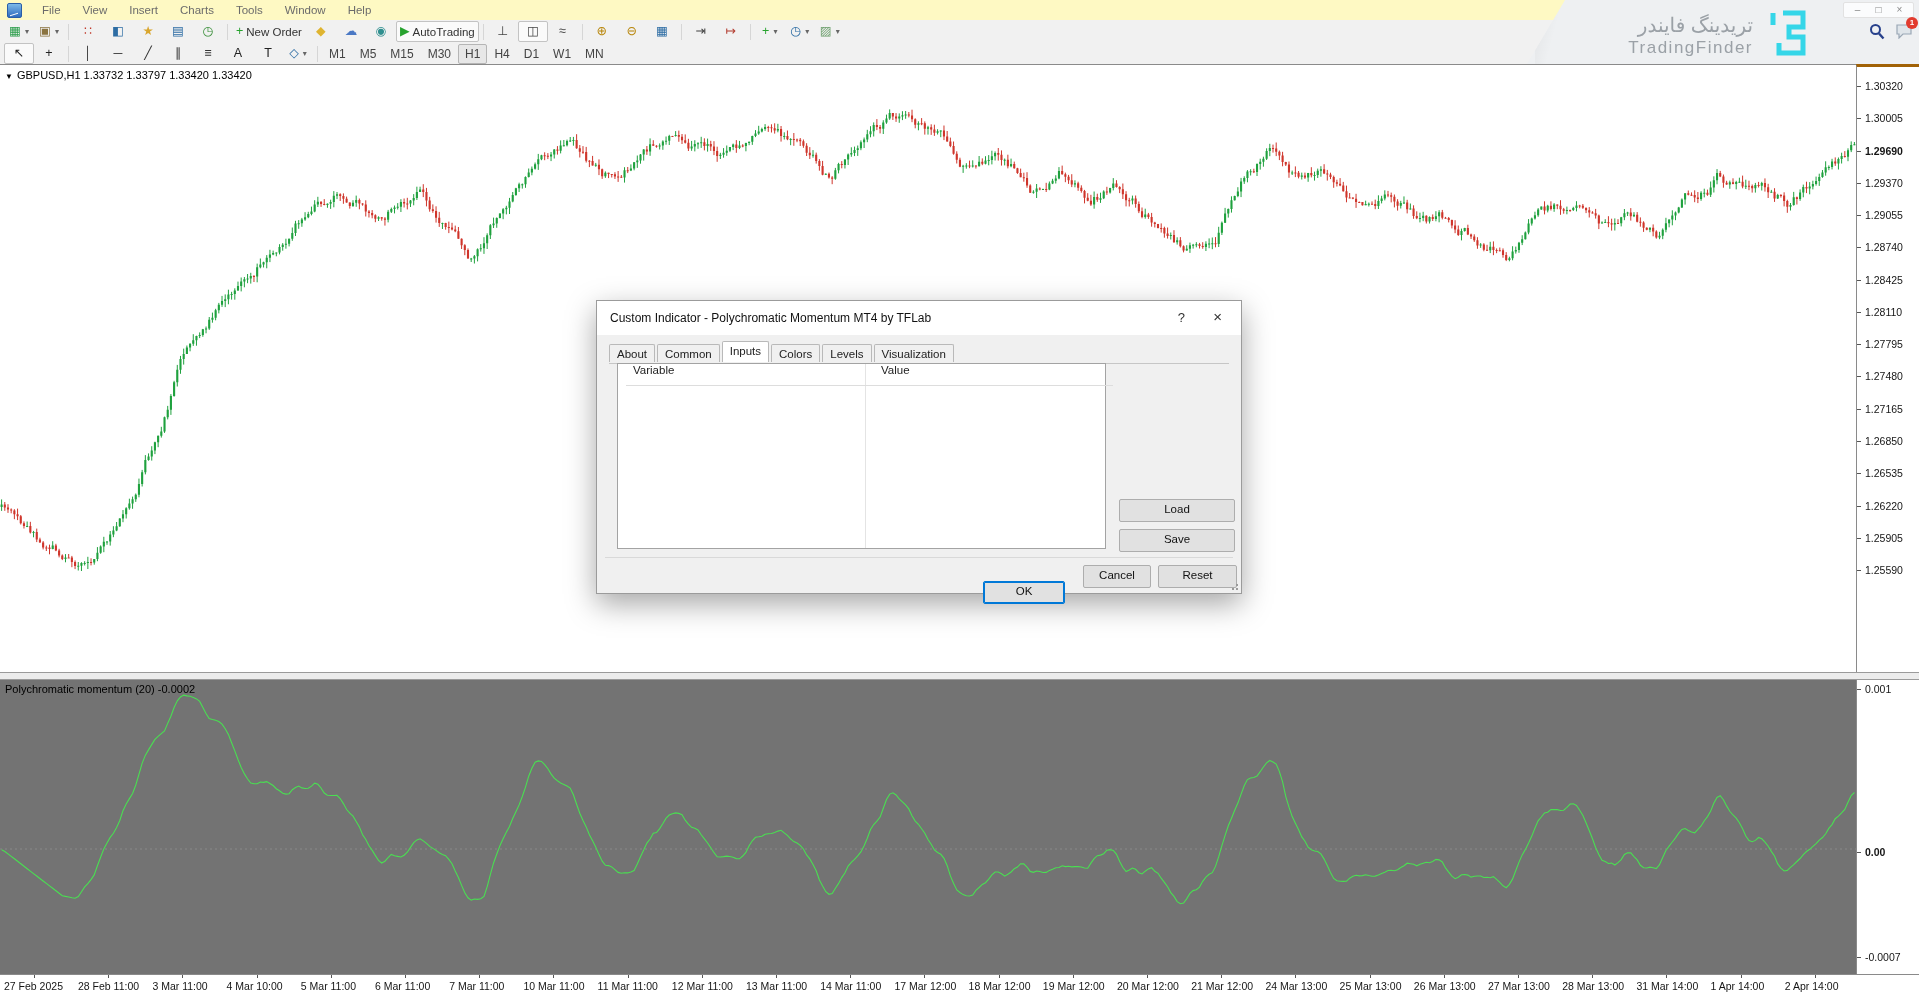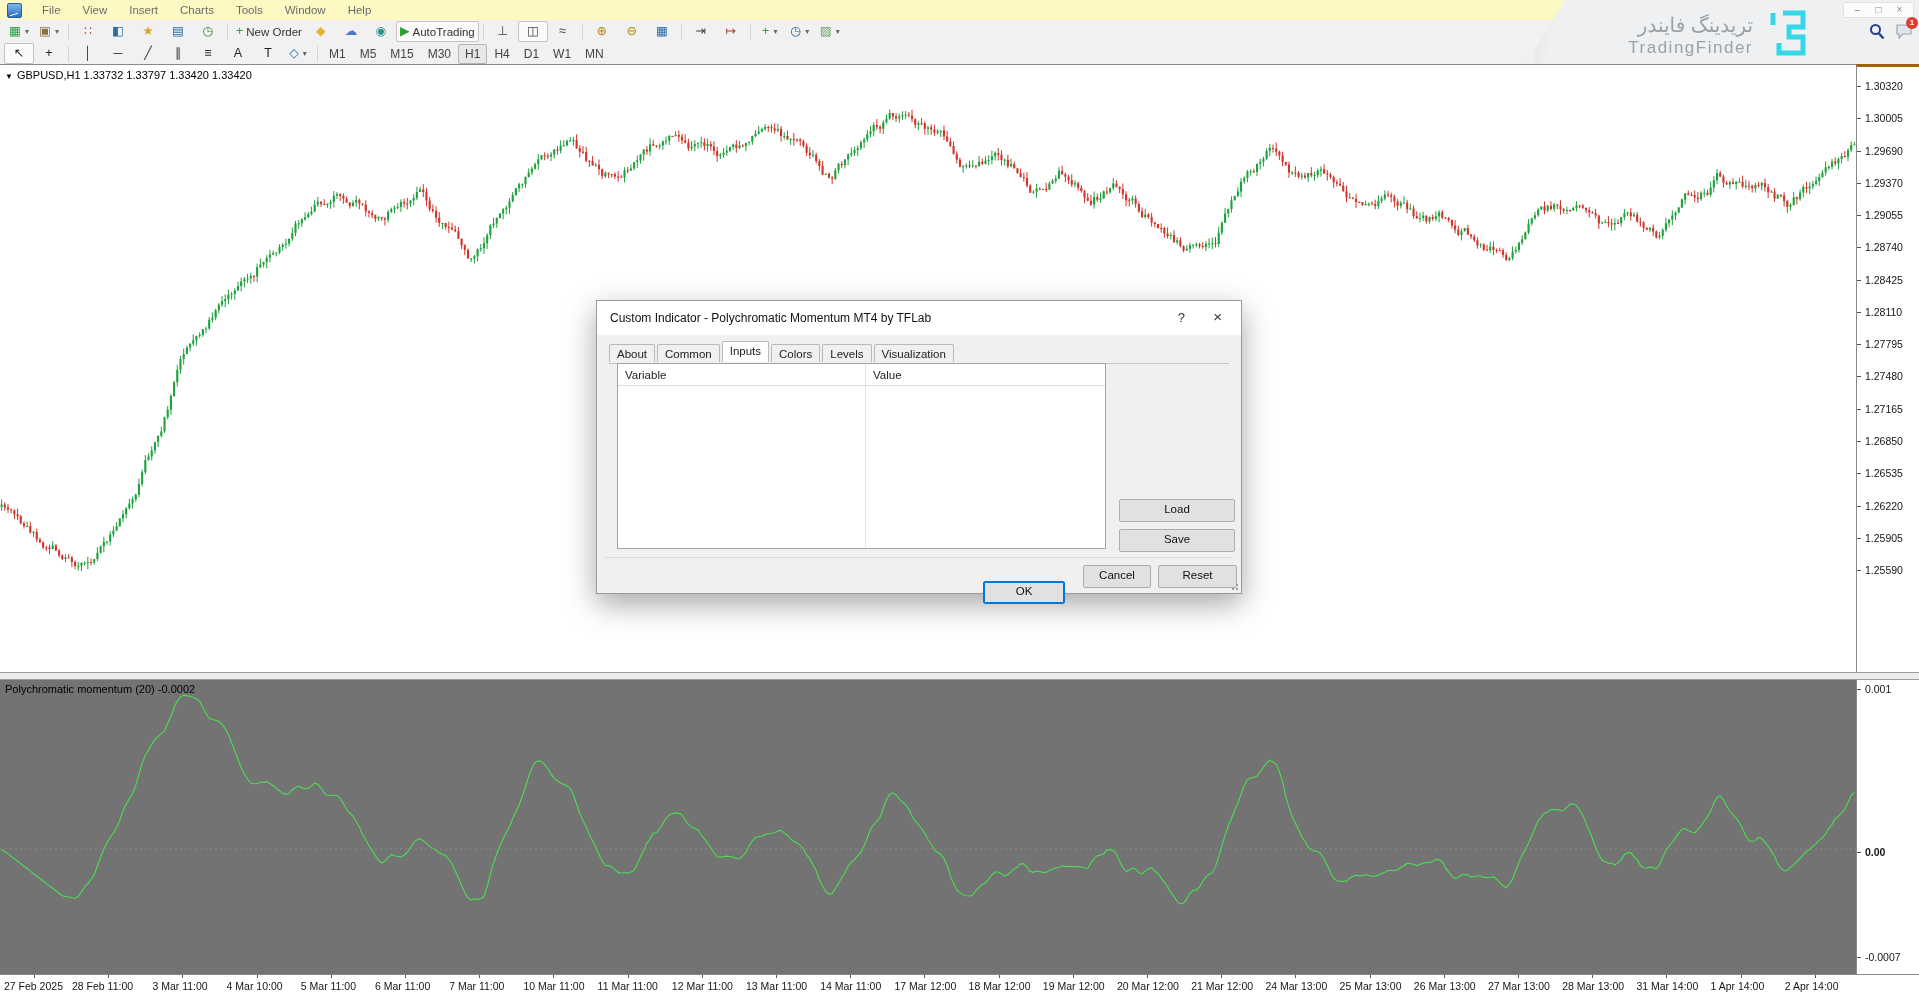--- a/index.html
+++ b/index.html
@@ -71,21 +71,21 @@
   .dlg-title{position:absolute;left:0;top:0;width:100%;height:34px;background:#fff;}
   .dlg-title .txt{position:absolute;left:13px;top:10px;font-size:12px;color:#111;}
   .dlg-help{position:absolute;right:56px;top:9px;font-size:13px;color:#333;cursor:default;}
   .dlg-close{position:absolute;right:19px;top:7px;font-size:15px;color:#333;cursor:default;}
   .tabstrip{position:absolute;left:12px;top:42px;right:12px;height:20px;border-bottom:1px solid #c6c6c6;}
   .tab{display:inline-block;padding:3px 7px 2px;font-size:11.5px;color:#222;border:1px solid #b9b9b9;
        border-bottom:none;background:#f0f0f0;margin-right:2px;position:relative;top:1px;border-radius:2px 2px 0 0;}
   .tab.active{background:#fff;top:-2px;padding-bottom:5px;z-index:1;}
   .ptable{position:absolute;left:20px;top:62px;width:487px;height:184px;background:#fff;border:1px solid #a3a3a3;}
   .col-div{position:absolute;left:247px;top:0;bottom:0;width:1px;background:#e4e4e4;}
-  .prow{position:absolute;left:0;width:100%;height:20px;border-bottom:1px solid #eaeaea;display:flex;align-items:center;}
+  .prow{position:absolute;left:8px;width:100%;height:20px;border-bottom:1px solid #eaeaea;display:flex;align-items:flex-start;}
   .prow.header{height:21px;border-bottom:1px solid #ddd;}
   .prow.header .c1,.prow.header .c2{color:#222;}
   .prow.hl{background:#ececec;}
   .c1{flex:0 0 247px;display:flex;align-items:center;padding-left:7px;box-sizing:border-box;gap:6px;}
   .c2{padding-left:8px;color:#111;}
   .num-ico{display:inline-block;width:15px;height:12px;border-radius:2px;border:1px solid #2f6bbf;
            background:linear-gradient(#9cc7ee,#3a7bd5);color:#fff;font-size:7px;line-height:12px;
            text-align:center;font-style:italic;font-weight:bold;}
   .btn{position:absolute;height:21px;background:#e1e1e1;border:1px solid #adadad;border-radius:2px;
        font-size:11.5px;color:#111;text-align:center;line-height:19px;cursor:default;}
@@ -263,21 +263,21 @@
     <svg id="mom-svg" width="1856" height="296">
         <line x1="0" x2="1856" y1="171" y2="171" stroke="#8a8a8a" stroke-width="1" stroke-dasharray="2 3"></line>
         <polyline points="1.6,171.8 4.8,173.5 8.0,175.9 11.2,178.4 14.4,180.8 17.6,183.3 20.8,185.7 24.0,188.2 27.2,190.7 30.3,193.1 33.5,195.6 36.7,198.0 39.9,200.5 43.1,203.0 46.3,205.4 49.5,207.9 52.7,210.3 55.9,212.8 59.1,215.2 62.3,217.7 65.5,218.4 68.7,219.0 71.9,219.8 75.1,220.2 78.3,218.5 81.5,213.7 84.7,208.9 87.8,205.7 91.0,201.6 94.2,196.9 97.4,187.8 100.6,179.3 103.8,171.1 107.0,164.9 110.2,159.4 113.4,155.3 116.6,149.5 119.8,142.5 123.0,132.7 126.2,125.9 129.4,120.6 132.6,115.5 135.8,107.0 139.0,96.1 142.2,85.1 145.3,77.4 148.5,71.9 151.7,66.6 154.9,61.4 158.1,58.4 161.3,55.6 164.5,52.9 167.7,45.4 170.9,38.3 174.1,29.5 177.3,22.8 180.5,18.9 183.7,17.1 186.9,17.9 190.1,18.3 193.3,19.4 196.5,20.9 199.7,23.4 202.9,29.5 206.0,35.5 209.2,40.5 212.4,41.5 215.6,42.3 218.8,43.6 222.0,46.1 225.2,50.7 228.4,56.4 231.6,64.7 234.8,72.9 238.0,81.5 241.2,89.4 244.4,95.9 247.6,101.0 250.8,105.0 254.0,105.7 257.2,105.8 260.4,104.0 263.5,104.4 266.7,103.6 269.9,105.5 273.1,107.5 276.3,110.7 279.5,112.8 282.7,115.2 285.9,116.1 289.1,115.7 292.3,111.7 295.5,109.5 298.7,108.0 301.9,109.9 305.1,110.5 308.3,110.3 311.5,108.1 314.7,105.2 317.9,106.3 321.0,110.0 324.2,115.0 327.4,117.3 330.6,117.5 333.8,117.5 337.0,117.3 340.2,120.5 343.4,125.6 346.6,131.5 349.8,135.2 353.0,138.1 356.2,143.5 359.4,148.9 362.6,156.7 365.8,161.5 369.0,167.7 372.2,172.4 375.4,177.6 378.5,182.4 381.7,185.0 384.9,183.2 388.1,179.6 391.3,176.4 394.5,177.7 397.7,178.4 400.9,179.0 404.1,177.2 407.3,174.2 410.5,169.4 413.7,164.6 416.9,161.9 420.1,160.8 423.3,162.9 426.5,165.4 429.7,168.4 432.9,170.4 436.0,172.4 439.2,174.8 442.4,176.6 445.6,177.7 448.8,181.4 452.0,185.7 455.2,193.0 458.4,199.5 461.6,207.4 464.8,214.8 468.0,219.8 471.2,222.1 474.4,221.0 477.6,221.4 480.8,220.8 484.0,218.4 487.2,208.6 490.4,196.4 493.5,185.2 496.7,176.3 499.9,167.7 503.1,160.8 506.3,154.3 509.5,148.5 512.7,140.5 515.9,133.8 519.1,126.9 522.3,118.5 525.5,109.1 528.7,98.2 531.9,90.3 535.1,84.2 538.3,82.9 541.5,83.4 544.7,86.6 547.9,90.7 551.0,95.9 554.2,100.2 557.4,102.7 560.6,105.0 563.8,106.4 567.0,108.1 570.2,110.1 573.4,116.8 576.6,126.2 579.8,135.3 583.0,142.5 586.2,148.9 589.4,156.7 592.6,162.7 595.8,169.2 599.0,176.6 602.2,183.2 605.4,187.3 608.6,187.6 611.7,188.9 614.9,191.7 618.1,194.4 621.3,195.3 624.5,194.7 627.7,194.9 630.9,193.9 634.1,192.6 637.3,186.0 640.5,178.7 643.7,172.1 646.9,165.1 650.1,161.0 653.3,155.3 656.5,154.5 659.7,150.6 662.9,145.5 666.1,140.1 669.2,137.0 672.4,135.8 675.6,134.9 678.8,135.4 682.0,136.7 685.2,142.2 688.4,146.2 691.6,149.3 694.8,150.2 698.0,151.9 701.2,156.8 704.4,160.9 707.6,165.0 710.8,169.8 714.0,174.7 717.2,178.8 720.4,179.0 723.6,178.6 726.7,178.1 729.9,178.5 733.1,179.3 736.3,180.6 739.5,180.8 742.7,178.0 745.9,174.4 749.1,167.7 752.3,162.8 755.5,159.3 758.7,158.8 761.9,158.2 765.1,156.2 768.3,155.7 771.5,155.5 774.7,154.5 777.9,153.1 781.1,152.3 784.2,154.9 787.4,157.4 790.6,160.9 793.8,163.6 797.0,165.1 800.2,167.4 803.4,171.0 806.6,176.9 809.8,180.9 813.0,186.5 816.2,192.7 819.4,202.0 822.6,208.1 825.8,213.7 829.0,216.3 832.2,215.5 835.4,210.2 838.6,205.4 841.7,199.6 844.9,195.0 848.1,188.1 851.3,184.3 854.5,181.3 857.7,177.9 860.9,173.9 864.1,167.7 867.3,160.3 870.5,151.5 873.7,146.5 876.9,143.2 880.1,139.1 883.3,130.3 886.5,121.5 889.7,116.1 892.9,114.8 896.1,117.0 899.2,120.8 902.4,123.8 905.6,126.8 908.8,130.9 912.0,137.8 915.2,143.1 918.4,146.3 921.6,150.8 924.8,155.3 928.0,161.5 931.2,166.2 934.4,171.9 937.6,174.5 940.8,176.3 944.0,180.3 947.2,187.7 950.4,197.9 953.6,205.4 956.8,211.9 959.9,214.5 963.1,216.6 966.3,217.7 969.5,218.0 972.7,217.0 975.9,212.4 979.1,209.5 982.3,206.4 985.5,204.7 988.7,201.1 991.9,196.9 995.1,194.0 998.3,194.0 1001.5,195.7 1004.7,198.1 1007.9,196.2 1011.1,194.0 1014.3,190.7 1017.4,189.1 1020.6,185.7 1023.8,185.9 1027.0,189.0 1030.2,193.4 1033.4,194.3 1036.6,193.0 1039.8,193.5 1043.0,194.5 1046.2,194.4 1049.4,192.4 1052.6,191.3 1055.8,189.8 1059.0,189.5 1062.2,187.8 1065.4,188.6 1068.6,188.2 1071.8,188.9 1074.9,188.6 1078.1,188.6 1081.3,189.0 1084.5,190.0 1087.7,190.2 1090.9,185.1 1094.1,180.6 1097.3,177.7 1100.5,177.1 1103.7,175.7 1106.9,172.2 1110.1,171.6 1113.3,172.5 1116.5,176.3 1119.7,183.4 1122.9,189.5 1126.1,193.5 1129.3,192.0 1132.4,190.0 1135.6,191.3 1138.8,194.7 1142.0,195.9 1145.2,193.2 1148.4,190.9 1151.6,189.7 1154.8,193.3 1158.0,195.3 1161.2,200.2 1164.4,204.4 1167.6,208.8 1170.8,214.6 1174.0,218.4 1177.2,223.6 1180.4,225.7 1183.6,225.0 1186.8,220.6 1189.9,215.4 1193.1,212.6 1196.3,211.7 1199.5,209.1 1202.7,203.3 1205.9,199.2 1209.1,196.3 1212.3,194.7 1215.5,188.4 1218.7,178.7 1221.9,167.6 1225.1,157.3 1228.3,147.8 1231.5,140.3 1234.7,132.2 1237.9,125.1 1241.1,116.1 1244.3,107.5 1247.4,101.6 1250.6,100.0 1253.8,99.5 1257.0,98.0 1260.2,93.7 1263.4,89.0 1266.6,84.9 1269.8,82.5 1273.0,84.0 1276.2,86.1 1279.4,93.6 1282.6,103.8 1285.8,118.6 1289.0,129.2 1292.2,138.6 1295.4,145.3 1298.6,151.7 1301.8,158.9 1305.0,163.2 1308.1,169.2 1311.3,171.7 1314.5,173.0 1317.7,173.5 1320.9,175.9 1324.1,181.1 1327.3,187.5 1330.5,194.4 1333.7,200.4 1336.9,202.8 1340.1,203.3 1343.3,203.4 1346.5,203.2 1349.7,200.2 1352.9,198.3 1356.1,197.2 1359.3,197.9 1362.5,197.6 1365.6,196.7 1368.8,197.5 1372.0,198.2 1375.2,198.1 1378.4,197.1 1381.6,195.5 1384.8,194.2 1388.0,192.5 1391.2,192.2 1394.4,192.7 1397.6,191.8 1400.8,189.5 1404.0,187.8 1407.2,185.2 1410.4,185.7 1413.6,186.2 1416.8,187.8 1420.0,186.3 1423.1,185.2 1426.3,184.2 1429.5,184.7 1432.7,183.5 1435.9,181.4 1439.1,181.9 1442.3,184.0 1445.5,189.9 1448.7,194.1 1451.9,198.2 1455.1,200.7 1458.3,199.2 1461.5,196.8 1464.7,196.5 1467.9,197.1 1471.1,199.1 1474.3,198.3 1477.5,198.0 1480.6,198.0 1483.8,199.5 1487.0,199.3 1490.2,199.7 1493.4,198.7 1496.6,201.4 1499.8,204.4 1503.0,207.8 1506.2,209.7 1509.4,206.3 1512.6,200.9 1515.8,192.5 1519.0,184.1 1522.2,176.9 1525.4,171.4 1528.6,165.0 1531.8,158.1 1535.0,150.0 1538.1,142.9 1541.3,139.0 1544.5,134.9 1547.7,134.2 1550.9,131.6 1554.1,131.6 1557.3,131.6 1560.5,132.5 1563.7,132.2 1566.9,129.4 1570.1,126.1 1573.3,125.8 1576.5,127.5 1579.7,132.2 1582.9,137.5 1586.1,145.0 1589.3,152.7 1592.5,160.8 1595.6,169.5 1598.8,176.6 1602.0,182.2 1605.2,183.6 1608.4,185.5 1611.6,185.1 1614.8,187.0 1618.0,184.7 1621.2,181.6 1624.4,176.4 1627.6,174.7 1630.8,174.9 1634.0,178.6 1637.2,181.9 1640.4,187.3 1643.6,189.8 1646.8,190.0 1650.0,189.1 1653.1,189.8 1656.3,190.6 1659.5,186.7 1662.7,179.5 1665.9,172.5 1669.1,168.1 1672.3,164.0 1675.5,159.9 1678.7,155.1 1681.9,151.4 1685.1,150.5 1688.3,152.4 1691.5,154.1 1694.7,154.9 1697.9,151.4 1701.1,148.0 1704.3,142.7 1707.5,138.6 1710.7,133.1 1713.8,125.2 1717.0,119.4 1720.2,117.7 1723.4,121.7 1726.6,127.9 1729.8,133.3 1733.0,137.0 1736.2,140.2 1739.4,144.7 1742.6,150.8 1745.8,158.0 1749.0,162.5 1752.2,163.7 1755.4,162.4 1758.6,159.5 1761.8,160.8 1765.0,164.2 1768.2,168.2 1771.3,173.4 1774.5,178.0 1777.7,185.9 1780.9,190.1 1784.1,193.0 1787.3,192.4 1790.5,189.4 1793.7,186.6 1796.9,183.5 1800.1,180.5 1803.3,176.6 1806.5,173.5 1809.7,171.3 1812.9,168.3 1816.1,165.6 1819.3,162.1 1822.5,159.5 1825.7,155.8 1828.8,150.4 1832.0,146.6 1835.2,140.7 1838.4,138.1 1841.6,134.9 1844.8,131.4 1848.0,124.3 1851.2,117.5 1854.4,114.5 " fill="none" stroke="#4ade52" stroke-width="1.1"></polyline>
       </svg>
     <div class="ind-label">Polychromatic momentum (20) -0.0002</div>
   </div>
 
   <div class="price-scale" id="pscale">
       <div class="pl" style="top: 13px;">1.30320</div>
       <div class="pl" style="top: 45.27px;">1.30005</div>
-      <div class="pl" style="top: 77.54px;">1.29690</div>
+      <div class="pl" style="top: 77.54px; font-weight: bold;">1.29690</div>
       <div class="pl" style="top: 109.81px;">1.29370</div>
       <div class="pl" style="top: 142.08px;">1.29055</div>
       <div class="pl" style="top: 174.35px;">1.28740</div>
       <div class="pl" style="top: 206.62px;">1.28425</div>
       <div class="pl" style="top: 238.89px;">1.28110</div>
       <div class="pl" style="top: 271.16px;">1.27795</div>
       <div class="pl" style="top: 303.43px;">1.27480</div>
       <div class="pl" style="top: 335.7px;">1.27165</div>
       <div class="pl" style="top: 367.97px;">1.26850</div>
       <div class="pl" style="top: 400.24px;">1.26535</div>
@@ -286,21 +286,21 @@
       <div class="pl" style="top: 497.05px;">1.25590</div>
       <div class="pl " style="top: 616px;">0.001</div>
       <div class="pl bold" style="top: 779px;">0.00</div>
       <div class="pl " style="top: 884px;">-0.0007</div>
     </div>
 
   <div class="time-scale" id="tscale">
       <div class="ttick" style="left: 34px;"></div>
       <div class="tl" style="left: 4px;">27 Feb 2025</div>
       <div class="ttick" style="left: 108.2px;"></div>
-      <div class="tl" style="left: 72px;">28 Feb 11:00</div>
+      <div class="tl" style="left: 78px;">28 Feb 11:00</div>
       <div class="ttick" style="left: 182.4px;"></div>
       <div class="tl" style="left: 152.4px;">3 Mar 11:00</div>
       <div class="ttick" style="left: 256.6px;"></div>
       <div class="tl" style="left: 226.6px;">4 Mar 10:00</div>
       <div class="ttick" style="left: 330.8px;"></div>
       <div class="tl" style="left: 300.8px;">5 Mar 11:00</div>
       <div class="ttick" style="left: 405px;"></div>
       <div class="tl" style="left: 375px;">6 Mar 11:00</div>
       <div class="ttick" style="left: 479.2px;"></div>
       <div class="tl" style="left: 449.2px;">7 Mar 11:00</div>

